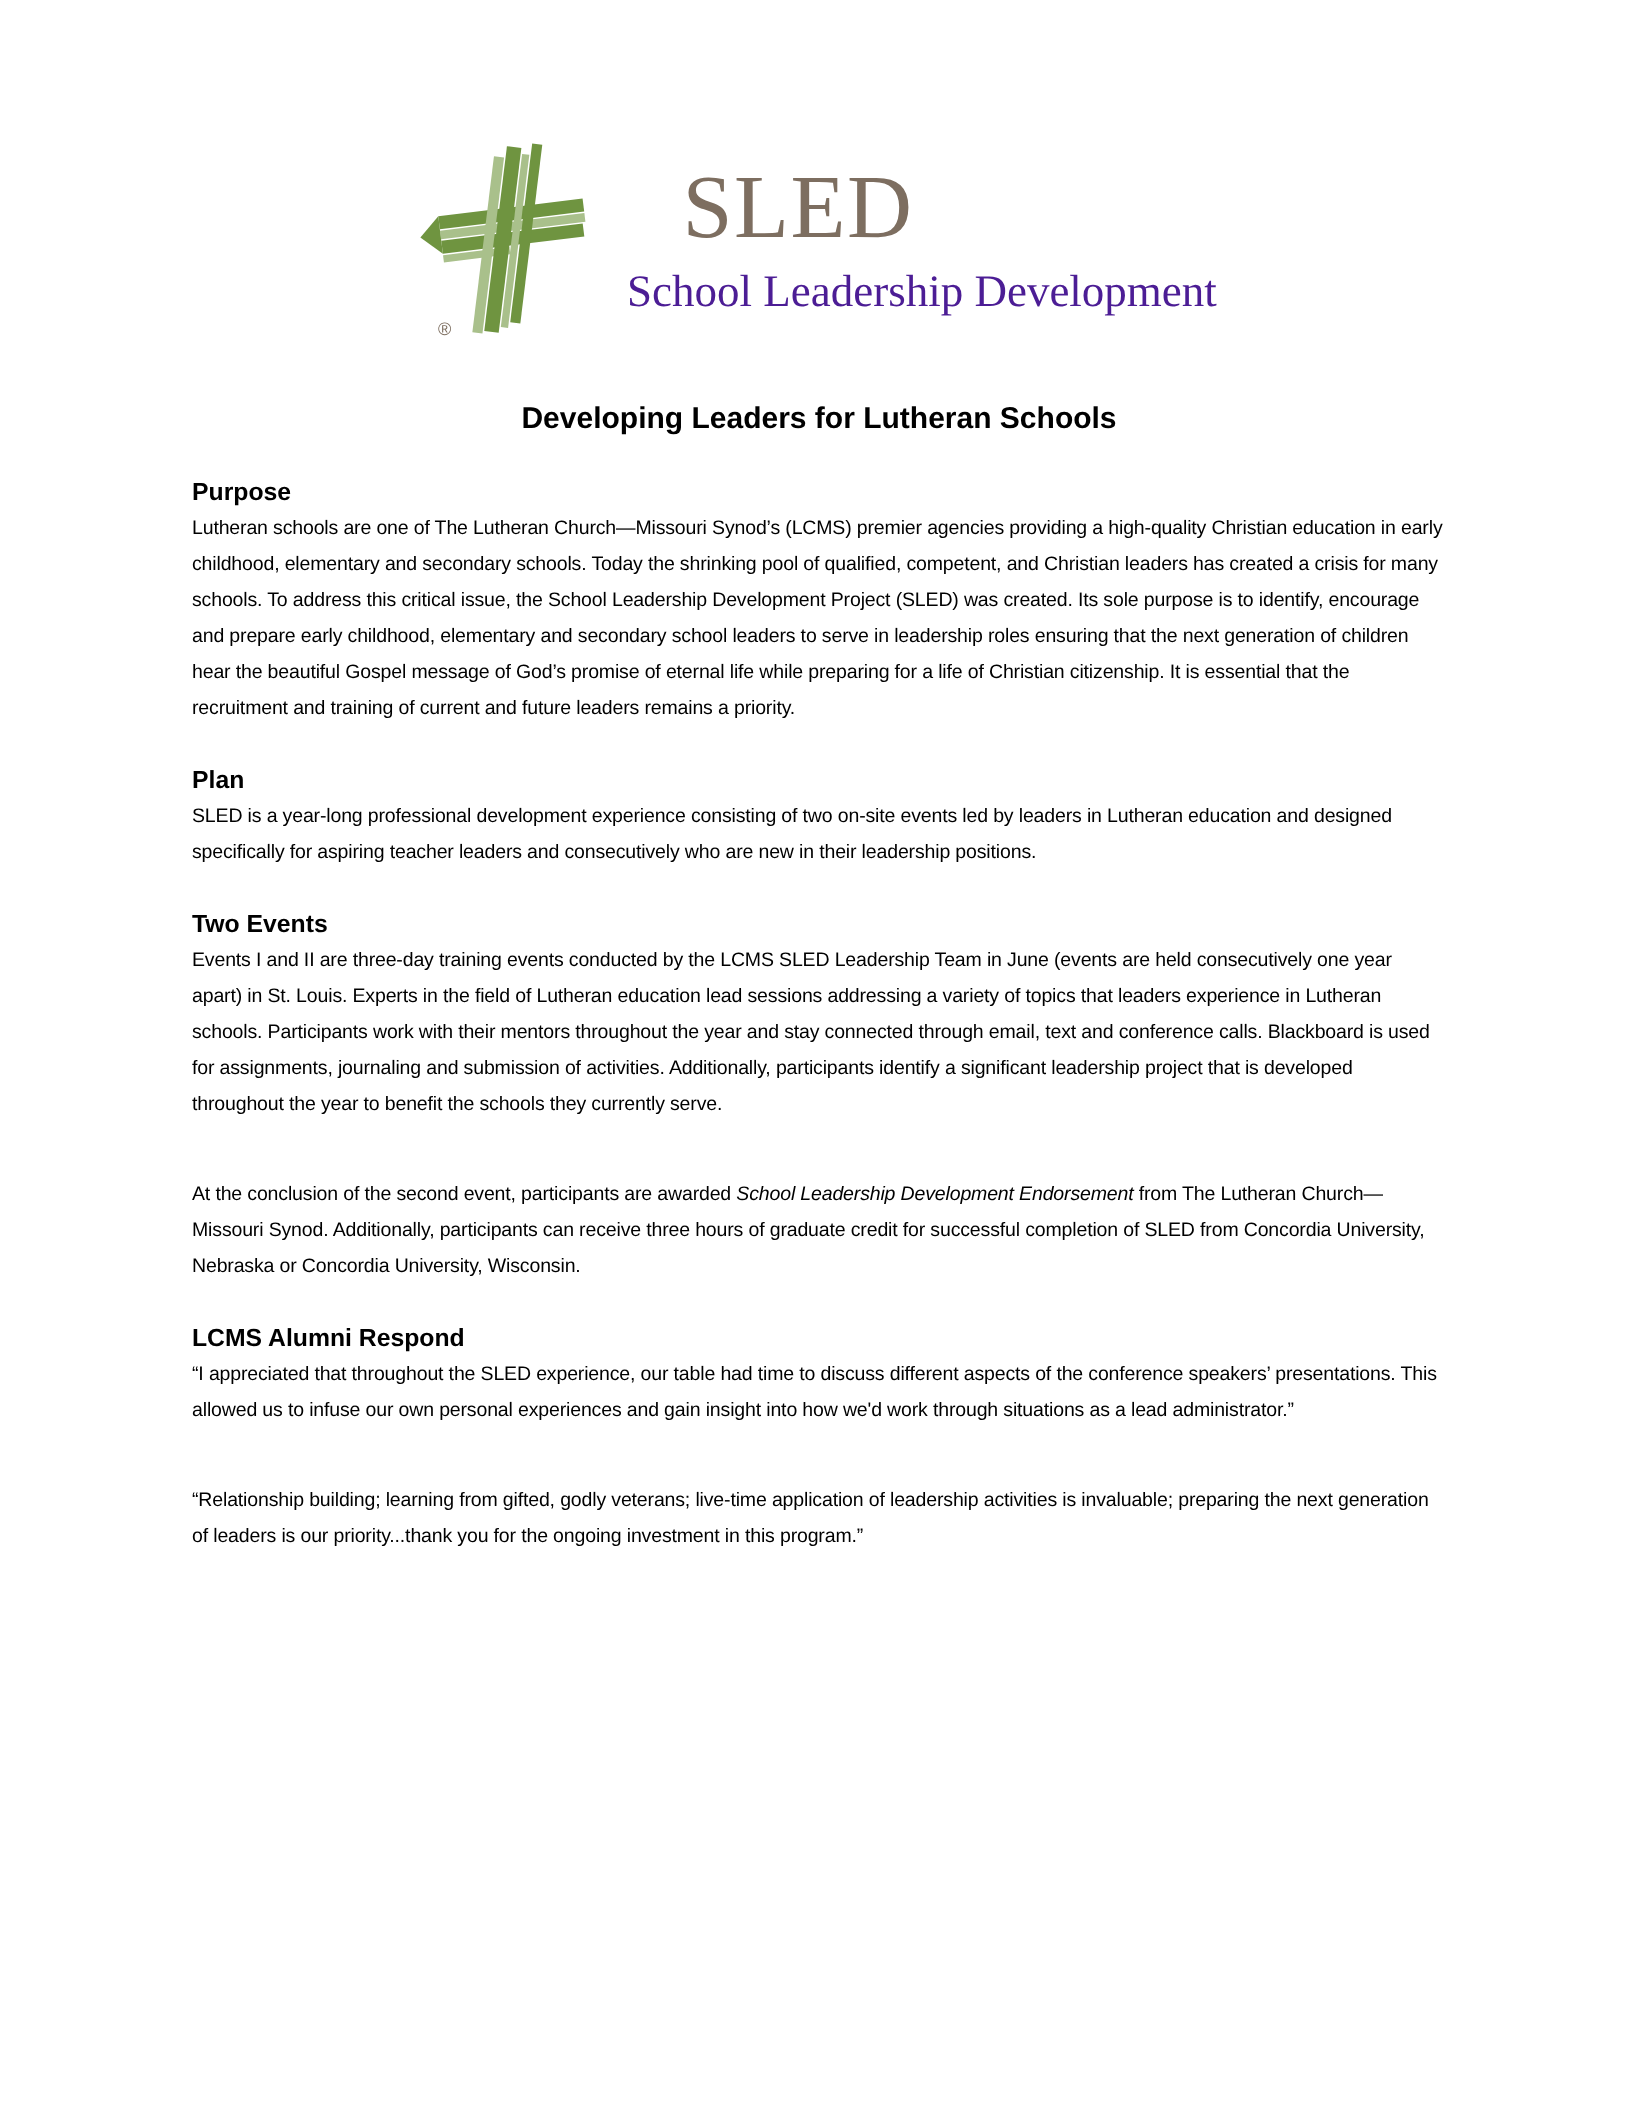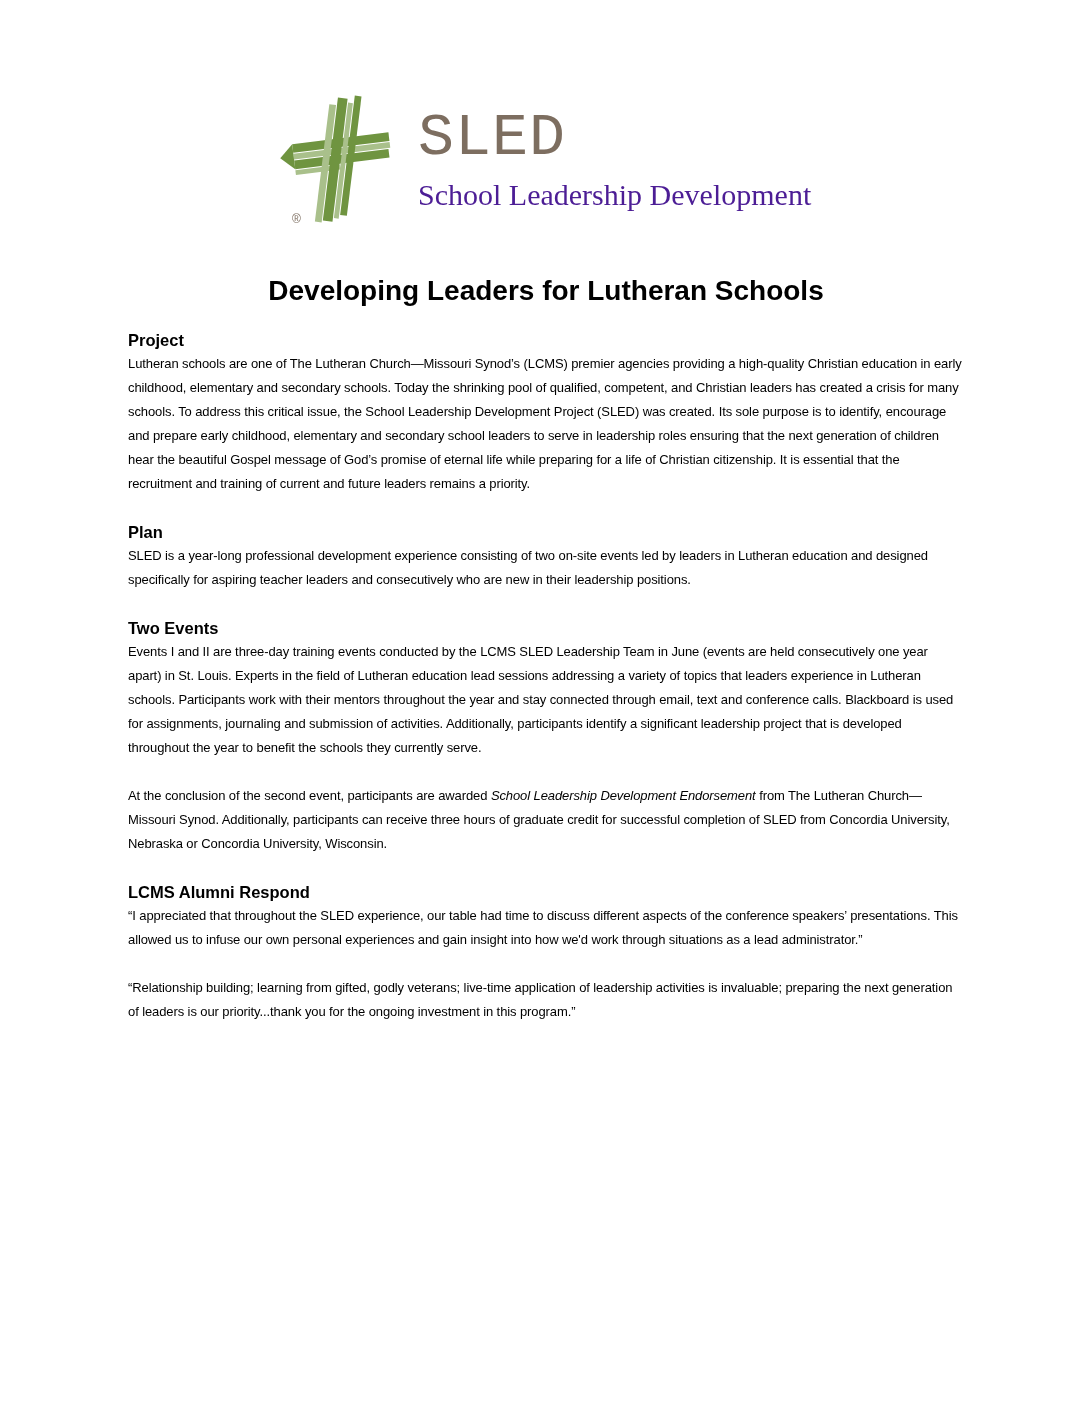--- a/index.html
+++ b/index.html
@@ -29,63 +29,64 @@
   }
   .reg-mark {
     position: absolute;
     left: 14px;
     bottom: 0px;
     font-size: 12px;
     color: #7d6e60;
   }
   .logo-text { margin-left: 14px; padding-top: 14px; }
   .logo-acronym {
-    font-family: Liberation Mono, monospace;
+    font-family: Liberation Serif, serif;
     font-size: 60px;
     line-height: 64px;
     color: #7d6e60;
     letter-spacing: 1px;
+    margin-left: 37px;
   }
   .logo-subtitle {
     font-family: "Liberation Serif", "DejaVu Serif", serif;
     font-size: 30px;
     line-height: 34px;
     color: #4c1d95;
     margin-top: 8px;
     white-space: nowrap;
   }
 
   
   .content {
     position: absolute;
     top: 266px;
     left: 128px;
     width: 836px;
   }
   .doc-title {
-    margin: 12px;
+    margin: 0;
     text-align: center;
-    font-size: 28px;
+    font-size: 20px;
     line-height: 26px;
     font-weight: bold;
   }
   .section { margin-top: 24px; }
   .section h2 {
     margin: 0;
     font-size: 16.5px;
     line-height: 24px;
     font-weight: bold;
   }
   .section p, .para {
     margin: 0;
     font-size: 13px;
     line-height: 24px;
     letter-spacing: -0.1px;
   }
-  .para { margin-top: 24px; }
+  .para { margin-top: 36px; }
   .para em { font-style: italic; }
 </style>
 </head>
 <body>
 
 <div class="page">
 
   <header class="logo">
     <div class="cross-wrap">
       <svg width="126" height="134" viewBox="0 0 130 138">
@@ -110,21 +111,21 @@
     <div class="logo-text">
       <div class="logo-acronym">SLED</div>
       <div class="logo-subtitle">School Leadership Development</div>
     </div>
   </header>
 
   <main class="content">
     <h1 class="doc-title">Developing Leaders for Lutheran Schools</h1>
 
     <section class="section">
-      <h2>Project</h2>
+      <h2>Purpose</h2>
       <p>Lutheran schools are one of The Lutheran Church—Missouri Synod’s (LCMS) premier agencies providing a high-quality Christian education in early childhood, elementary and secondary schools. Today the shrinking pool of qualified, competent, and Christian leaders has created a crisis for many schools. To address this critical issue, the School Leadership Development Project (SLED) was created. Its sole purpose is to identify, encourage and prepare early childhood, elementary and secondary school leaders to serve in leadership roles ensuring that the next generation of children hear the beautiful Gospel message of God’s promise of eternal life while preparing for a life of Christian citizenship. It is essential that the recruitment and training of current and future leaders remains a priority.</p>
     </section>
 
     <section class="section">
       <h2>Plan</h2>
       <p>SLED is a year-long professional development experience consisting of two on-site events led by leaders in Lutheran education and designed specifically for aspiring teacher leaders and consecutively who are new in their leadership positions.</p>
     </section>
 
     <section class="section">
       <h2>Two Events</h2>

